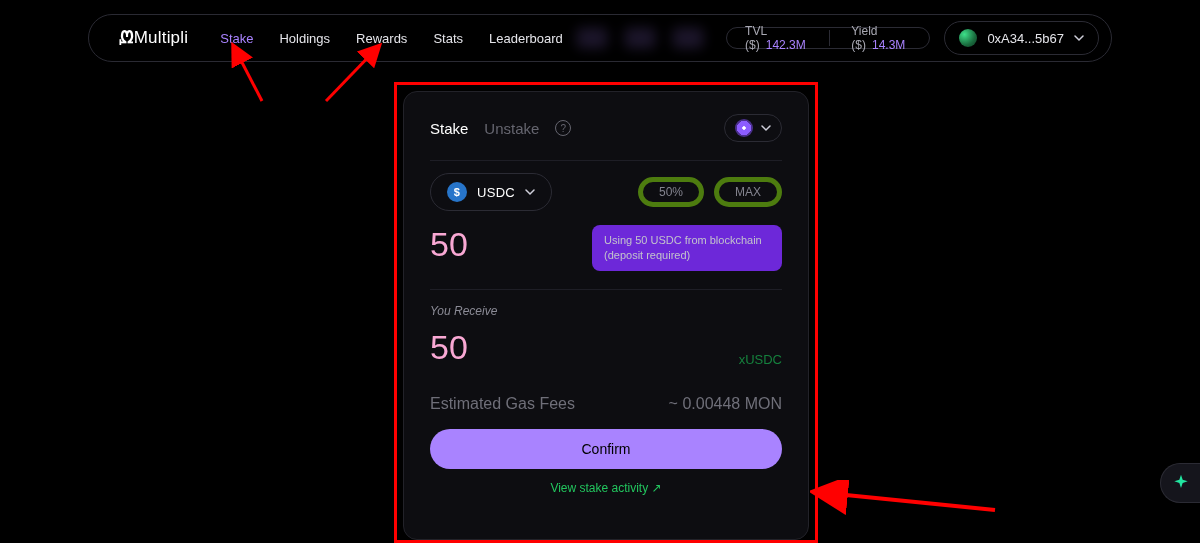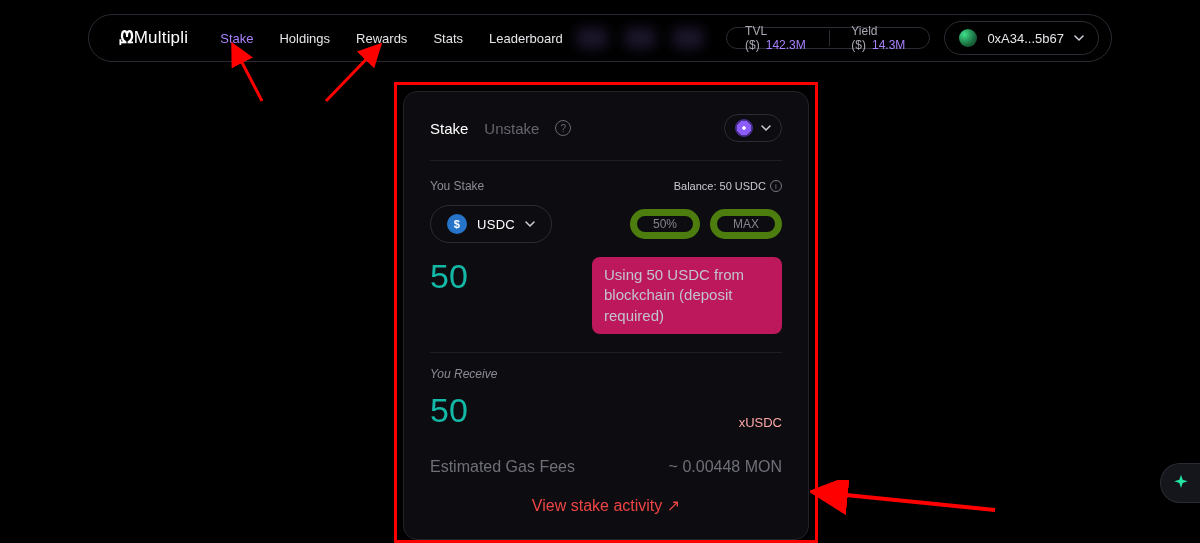--- a/index.html
+++ b/index.html
@@ -150,43 +150,43 @@
     display:flex;align-items:center;justify-content:space-between;
   }
   .asset-pill {
     border:1px solid #2b2b34;border-radius:999px;height:38px;
     display:flex;align-items:center;gap:10px;padding:0 16px;
     cursor:pointer;font-size:13px;letter-spacing:.3px;
   }
   .usdc-dot{width:20px;height:20px;border-radius:50%;background:#2775ca;display:flex;align-items:center;justify-content:center;color:#fff;font-size:11px;font-weight:700;}
   .pct-group{display:flex;gap:10px;}
   .pct-btn{
-    border:7px solid #4d7c0f;border-radius:999px;height:30px;padding:0 16px;
+    border:5px solid #4d7c0f;border-radius:999px;height:30px;padding:0 16px;
     background:transparent;color:#83838e;font-size:12px;cursor:pointer;
   }
 
   .amount-row{display:flex;align-items:flex-start;justify-content:space-between;margin-top:14px;border-bottom:1px solid #1e1e26;padding-bottom:18px;}
-  .amount{font-size:34px;font-weight:400;color:#14b8a6;}
+  .amount{font-size:34px;font-weight:400;color:#f9a8d4;}
   .tooltip{
-    background:#be185d;border-radius:8px;padding:8px 12px;max-width:190px;
-    font-size:15px;line-height:1.35;color:#c3c3cc;
+    background:#6d28d9;border-radius:8px;padding:8px 12px;max-width:190px;
+    font-size:11px;line-height:1.35;color:#c3c3cc;
   }
 
   .receive-row{display:flex;align-items:flex-end;justify-content:space-between;margin-top:10px;}
-  .recv-sym{font-size:13px;color:#fca5a5;}
+  .recv-sym{font-size:13px;color:#15803d;}
 
   .gas-row{display:flex;justify-content:space-between;font-size:16px;color:#6f6f79;margin-top:28px;}
 
   .confirm-btn{
     margin-top:16px;height:40px;border:none;border-radius:999px;
     background:#a983ff;color:#000;font-size:14px;font-weight:500;cursor:pointer;
   }
 
   .activity-link{
-    margin-top:20px;text-align:center;font-size:16px;color:#ef4444;cursor:pointer;
+    margin-top:12px;text-align:center;font-size:12px;color:#22c55e;cursor:pointer;
     display:flex;align-items:center;justify-content:center;gap:4px;
   }
 
   
   .arrow { position:absolute; pointer-events:none; }
 
   
   .fab {
     position:absolute; right:0; bottom:40px;
     width:40px;height:40px;border-radius:50% 0 0 50%;
@@ -248,27 +248,20 @@
       <div class="token-picker">
         <span class="token-dot"></span>
         <span class="chev">
           <svg viewBox="0 0 10 10" width="10" height="10">
               <path d="M1 3l4 4 4-4" stroke="#cfcfda" stroke-width="1.5" fill="none" stroke-linecap="round"></path>
             </svg>
         </span>
       </div>
     </div>
 
-    <div class="section-label">
-      <span>You Stake</span>
-      <span class="balance">
-        <span>Balance: 50 USDC</span>
-        <span class="info-dot">i</span>
-      </span>
-    </div>
 
     <div class="stake-row">
       <div class="asset-pill">
         <span class="usdc-dot">$</span>
         <span>USDC</span>
         <span class="chev">
           <svg viewBox="0 0 10 10" width="10" height="10">
               <path d="M1 3l4 4 4-4" stroke="#cfcfda" stroke-width="1.5" fill="none" stroke-linecap="round"></path>
             </svg>
         </span>
@@ -290,20 +283,21 @@
     <div class="receive-row">
       <div class="amount">50</div>
       <div class="recv-sym">xUSDC</div>
     </div>
 
     <div class="gas-row">
       <span>Estimated Gas Fees</span>
       <span>~ 0.00448 MON</span>
     </div>
 
+    <button class="confirm-btn">Confirm</button>
 
     <div class="activity-link">View stake activity ↗</div>
   </div>
 </div>
 
 <svg class="arrow" style="left:222px;top:41px;" width="50" height="64">
   <defs>
       <marker id="ah1" markerWidth="8" markerHeight="8" refX="6" refY="4" orient="auto">
         <path d="M0,0 L8,4 L0,8 Z" fill="#ff0000"></path>
       </marker>

